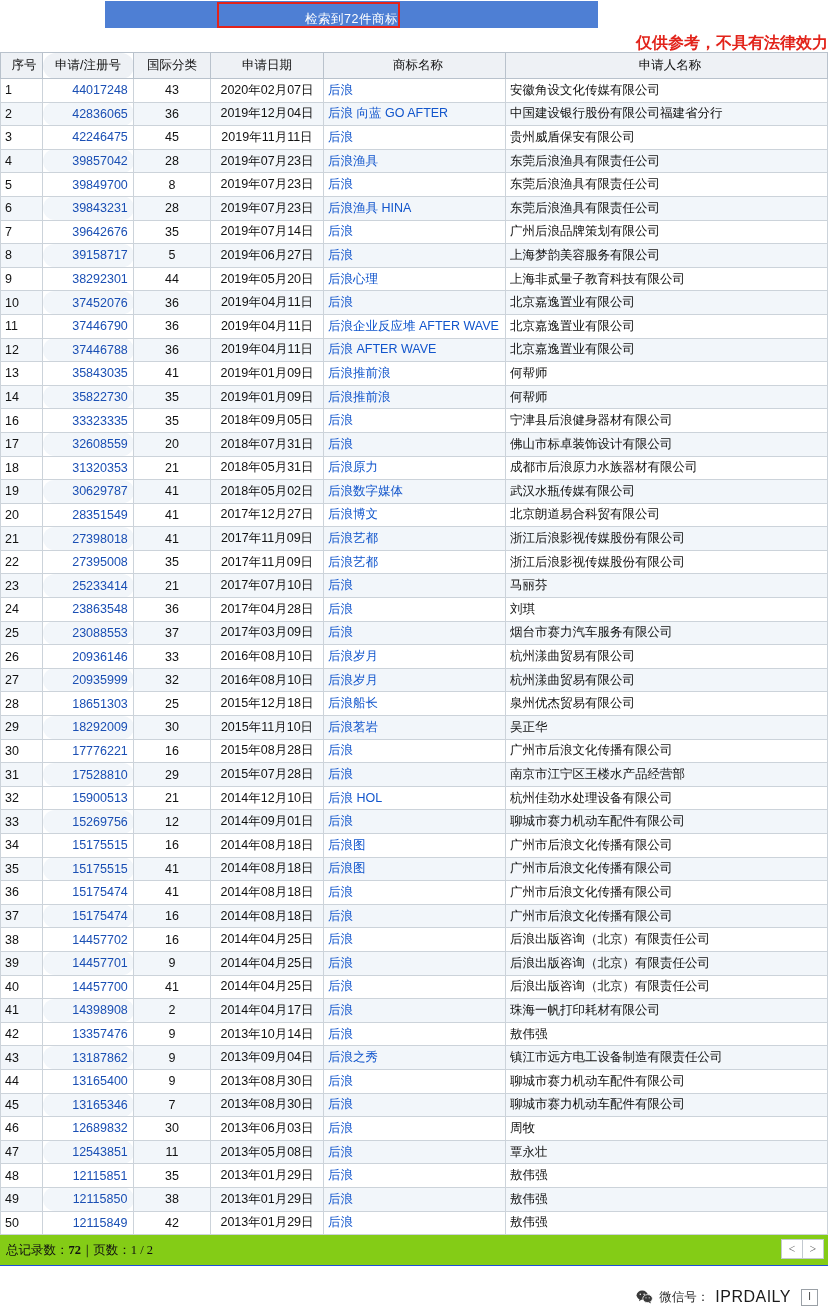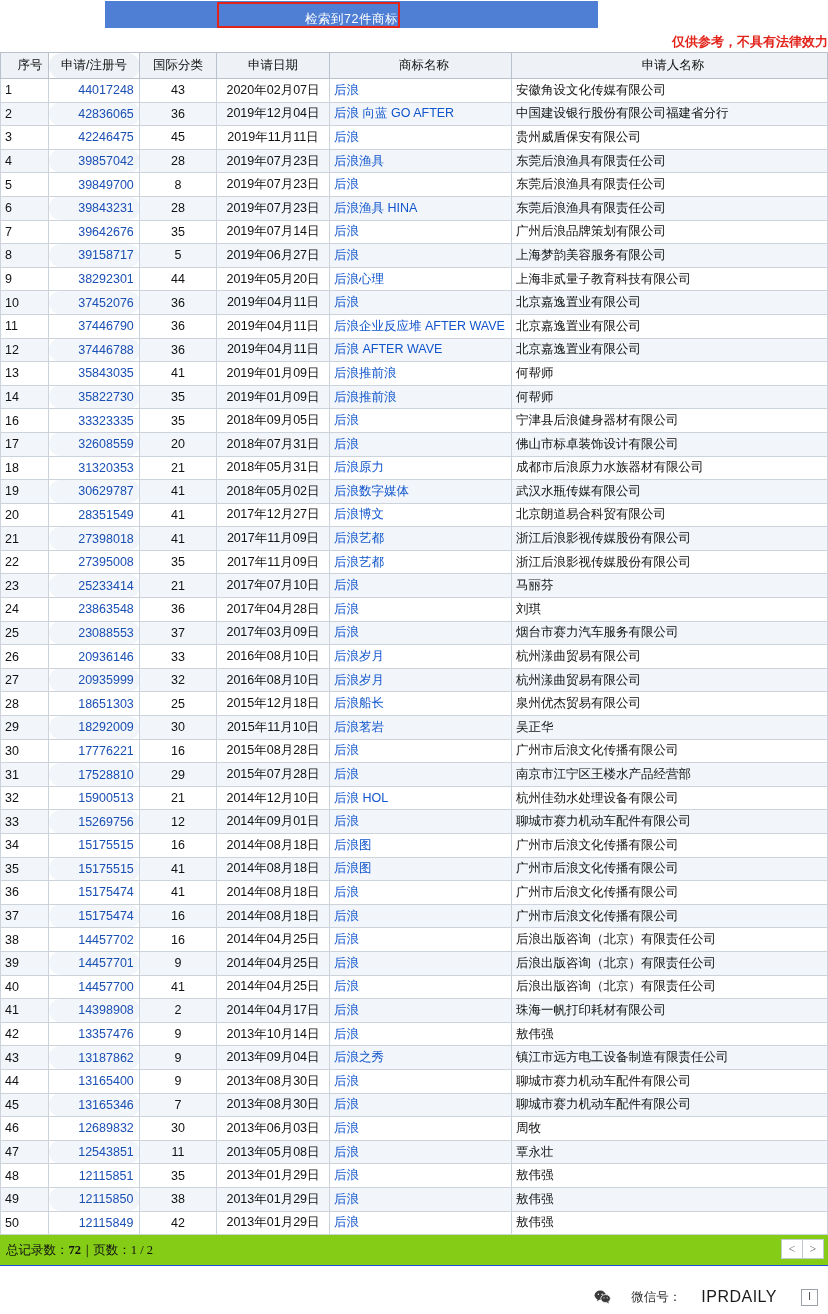--- a/index.html
+++ b/index.html
@@ -62,21 +62,21 @@
   .notice-row {
     height: 22px;
     position: relative;
     background: #fff;
   }
   .notice {
     position: absolute;
     right: 0px;
     top: 3px;
     color: #e2231a;
-    font-size: 13px;
+    font-size: 16px;
     font-weight: bold;
     white-space: nowrap;
   }
 
   
   table.results {
     width: 828px;
     border-collapse: collapse;
     table-layout: fixed;
   }
@@ -97,21 +97,21 @@
     padding: 0 4px;
     overflow: hidden;
     white-space: nowrap;
   }
   table.results tbody tr:nth-child(even) td {
     background: #f2f6fa;
   }
   table.results tbody tr:nth-child(odd) td {
     background: #ffffff;
   }
-  .c-no      { width: 34px;  text-align: left; padding-left: 12px; }
+  .c-no      { width: 34px;  text-align: left; padding-left: 6px; }
   .c-regno   { width: 88px;  text-align: center; border-radius: 13px; }
   .c-class   { width: 74px;  text-align: center; }
   .c-date    { width: 110px; text-align: center; }
   .c-name    { width: 172px; text-align: left; padding-left: 8px; }
   .c-applicant { text-align: left; padding-left: 8px; }
   .link {
     color: #1a4fb4;
     text-decoration: none;
     margin-left: 24px;
   }
@@ -156,21 +156,21 @@
     margin-left: -1px;
   }
 
   
   .watermark {
     position: absolute;
     right: 10px;
     bottom: 8px;
     display: flex;
     align-items: center;
-    gap: 20px;
+    gap: 6px;
     color: #3a3a3a;
     font-size: 13px;
   }
   .wm-icon {
     width: 17px;
     height: 14px;
     position: relative;
     display: inline-block;
   }
   .wm-label { font-size: 12.5px; color: #2b2b2b; }

